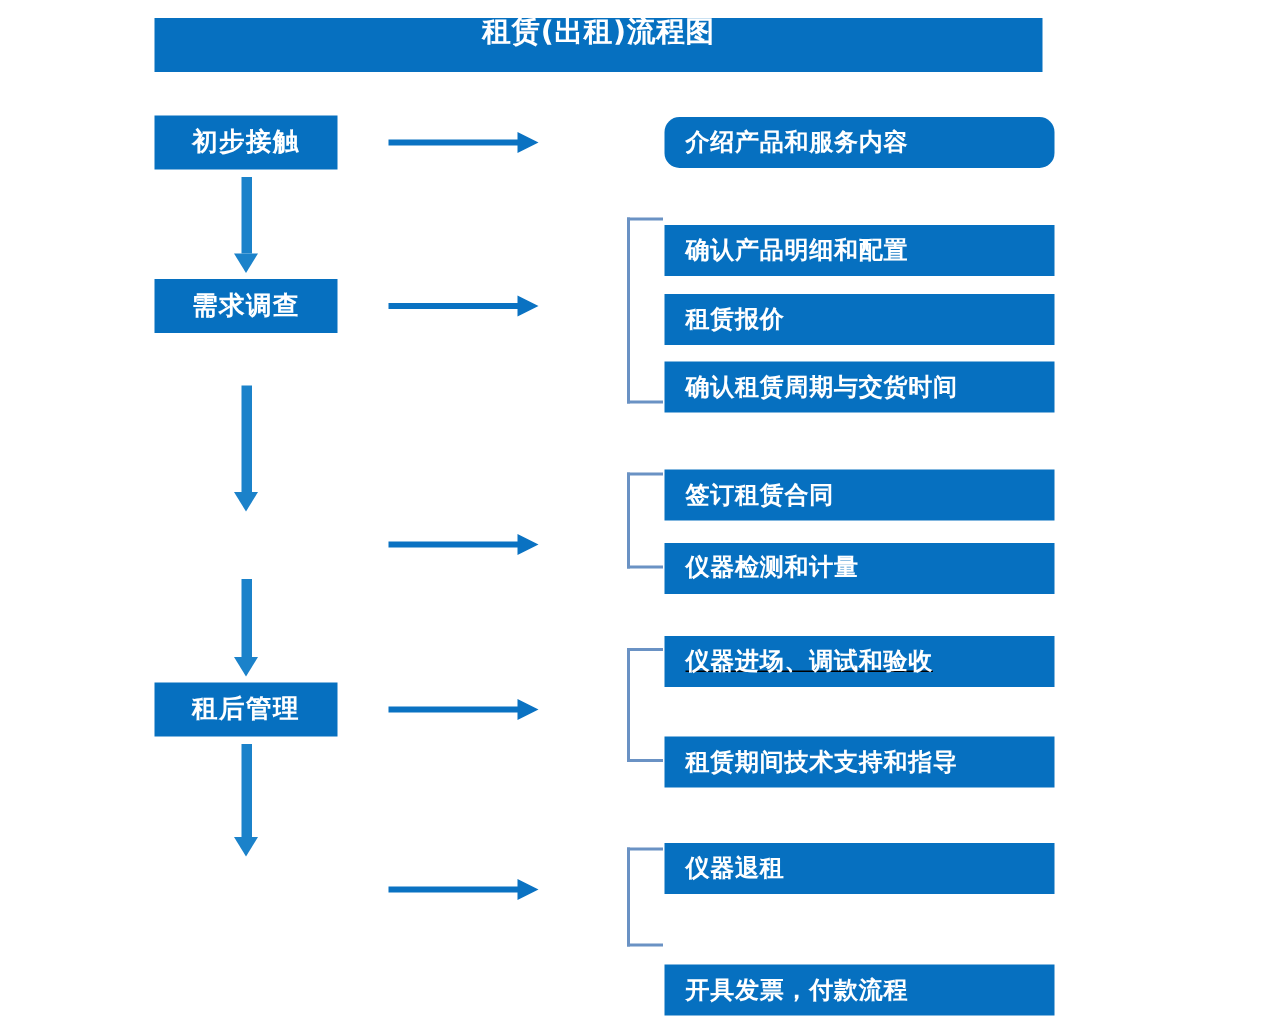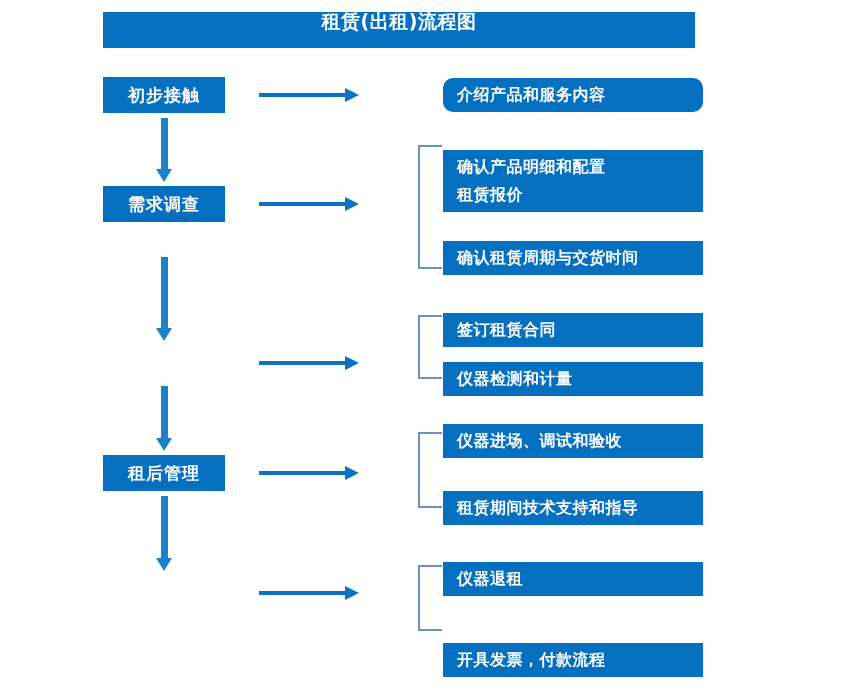--- a/index.html
+++ b/index.html
@@ -206,37 +206,37 @@
   <div class="bracket" style="top:565px; height:66px;"></div>
 
   <div class="detail-box" style="top:78px;border-radius:10px;">
     <span class="detail-label">介绍产品和服务内容</span>
   </div>
 
   <div class="detail-box" style="top:134px;margin-top:16px;">
     <span class="detail-label">确认产品明细和配置</span>
   </div>
 
-  <div class="detail-box" style="top:178px;">
+  <div class="detail-box" style="top:196px;">
     <span class="detail-label">租赁报价</span>
   </div>
 
   <div class="detail-box" style="top:313px;">
     <span class="detail-label">签订租赁合同</span>
   </div>
 
   <div class="detail-box" style="top:241px;">
     <span class="detail-label">确认租赁周期与交货时间</span>
   </div>
 
   <div class="detail-box" style="top:362px;font-family:Liberation Serif, serif;">
     <span class="detail-label">仪器检测和计量</span>
   </div>
 
-  <div class="detail-box" style="top:424px;">
+  <div class="detail-box" style="top:424px;text-decoration:underline;">
     <span class="detail-label">仪器进场、调试和验收</span>
   </div>
 
   <div class="detail-box" style="top:491px;">
     <span class="detail-label">租赁期间技术支持和指导</span>
   </div>
 
   <div class="detail-box" style="top:562px;">
     <span class="detail-label">仪器退租</span>
   </div>

